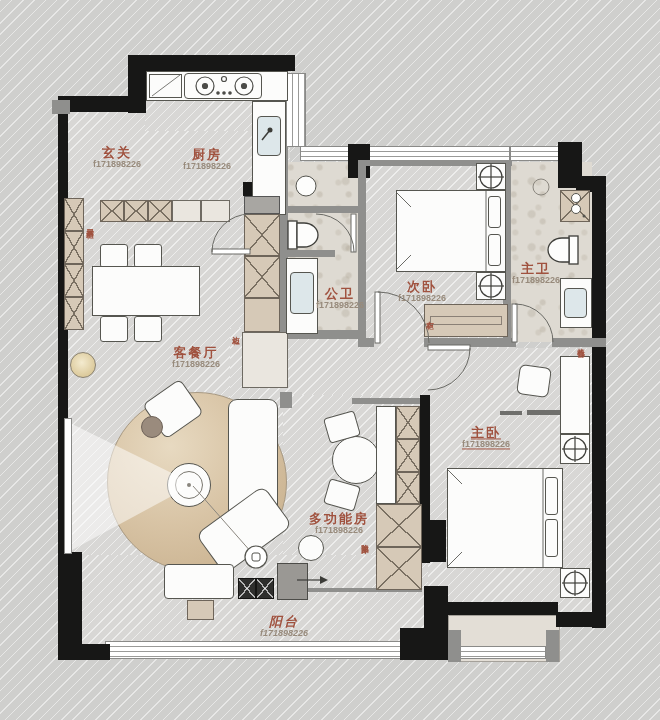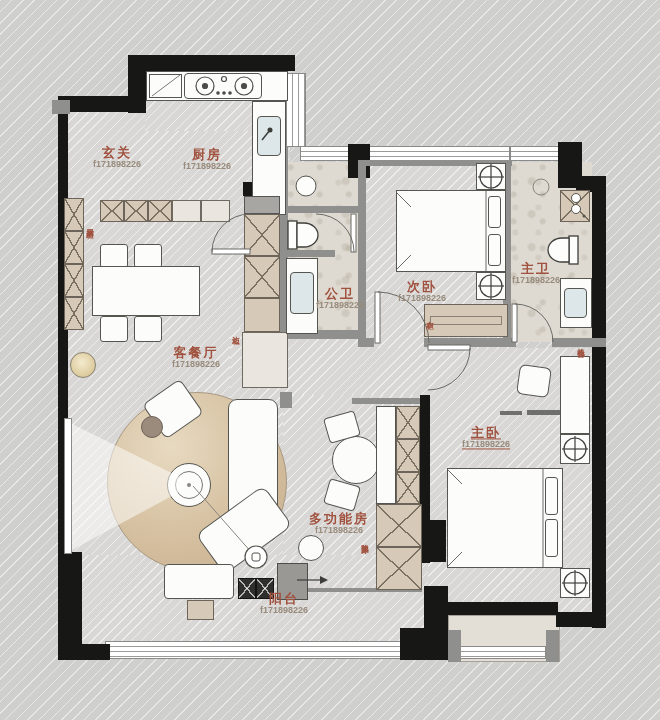--- a/index.html
+++ b/index.html
@@ -294,21 +294,21 @@
     <span class="wm">f171898226</span>
   </div>
   <div class="room-label" style="left:486px;top:438px;text-decoration:underline;">
     <span>主卧</span>
     <span class="wm">f171898226</span>
   </div>
   <div class="room-label" style="left:339px;top:524px;">
     <span>多功能房</span>
     <span class="wm">f171898226</span>
   </div>
-  <div class="room-label" style="left:284px;top:604px;">
+  <div class="room-label" style="left:284px;top:627px;font-style:italic;">
     <span>阳台</span>
     <span class="wm">f171898226</span>
   </div>
 
   <div class="vlabel" style="left:86px;top:222px;">展示酒柜</div>
   <div class="vlabel" style="left:232px;top:330px;">边柜</div>
   <div class="vlabel" style="left:426px;top:315px;">衣柜</div>
   <div class="vlabel" style="left:577px;top:342px;">梳妆台</div>
   <div class="vlabel" style="left:361px;top:538px;">隐形床</div>
 

